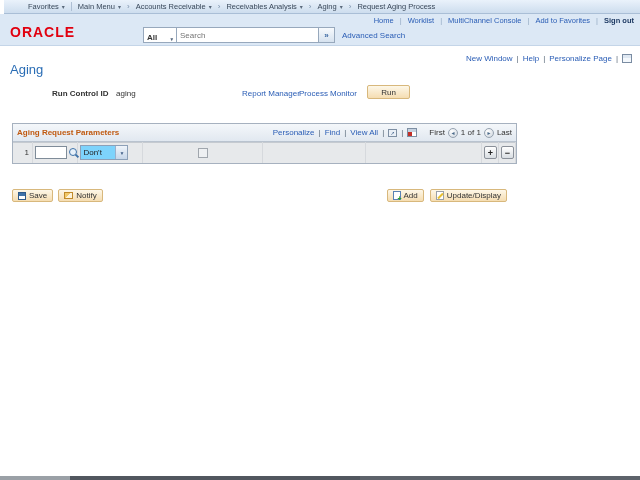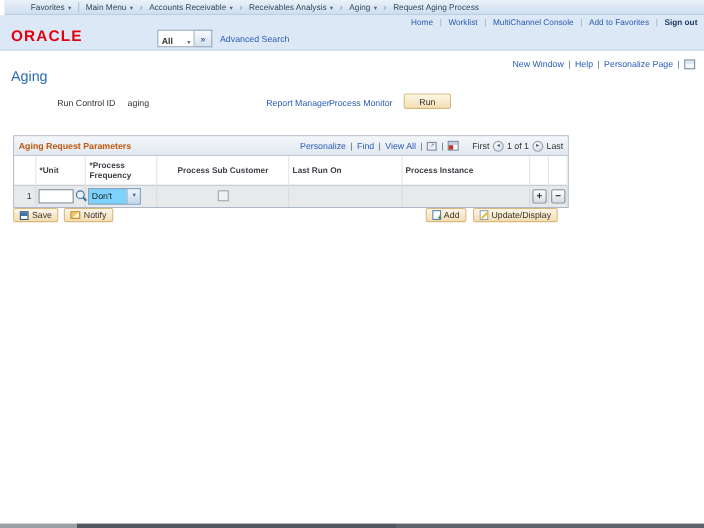--- a/index.html
+++ b/index.html
@@ -37,21 +37,21 @@
   .adv{margin-left:7px}
   
   .pagelinks{position:absolute;top:54px;right:8px;display:flex;gap:4px;align-items:center}
   .pl-sep{color:#5a6a7a}
   .copyurl{width:10px;height:9px;border:1px solid #7a8ca2;
     background:linear-gradient(#dfe8f2 0 3px,#f4f8fc 3px);display:flex;
     align-items:center;justify-content:center;font-size:5px;color:#4a6a90;cursor:pointer}
   
   .title{position:absolute;left:10px;top:62px;font-size:13px;color:#2a6db5}
   .runrow{position:absolute;top:87px;left:0;width:640px;height:14px}
-  .rclabel{position:absolute;left:52px;top:2px;font-weight:normal}
+  .rclabel{position:absolute;left:52px;top:2px;font-weight:bold}
   .rcvalue{position:absolute;left:116px;top:2px}
   .rm{position:absolute;left:242px;top:2px}
   .pm{position:absolute;left:299px;top:2px}
   .btn{background:linear-gradient(#fdf7e8,#f5ddb2);border:1px solid #d8b87c;
     border-radius:2px;color:#333;display:inline-flex;align-items:center;
     justify-content:center;gap:3px;font-size:8px;font-family:inherit;cursor:pointer}
   .runbtn{position:absolute;left:367px;top:-2px;width:43px;height:14px}
   
   .grid{position:absolute;left:12px;top:123px;width:505px;border:1px solid #a6b1bf;background:#fff}
   .gtitle{height:18px;background:linear-gradient(#f4f7fa,#e1e8f0);display:flex;
@@ -159,20 +159,21 @@
   <a class="signout">Sign out</a>
 </div>
 
 <div class="logo">ORACLE</div>
 
 <div class="search">
   <span class="scope">
     <span>All</span>
     <span class="arr">▾</span>
   </span>
+  <input class="sinput" placeholder="Search" style="">
   <span class="go">»</span>
   <a class="lnk adv">Advanced Search</a>
 </div>
 
 <div class="pagelinks">
   <a class="lnk">New Window</a>
   <span class="pl-sep">|</span>
   <a class="lnk">Help</a>
   <span class="pl-sep">|</span>
   <a class="lnk">Personalize Page</a>
@@ -217,30 +218,20 @@
       <col style="width:17px">
         <col style="width:40px">
         <col style="width:57px">
       <col style="width:105px">
         <col style="width:90px">
         <col style="width:102px">
       <col style="width:15px">
         <col style="width:15px">
     </colgroup>
     <tbody>
-        <tr>
-      <th></th>
-      <th>*Unit</th>
-      <th>*Process Frequency</th>
-      <th class="ctr">Process Sub Customer</th>
-      <th>Last Run On</th>
-      <th>Process Instance</th>
-      <th></th>
-      <th></th>
-    </tr>
     <tr>
       <td class="rownum">1</td>
       <td>
         <span class="unitcell">
           <input class="uinput" value="USCSP" style="">
           <span class="mag"></span>
         </span>
       </td>
       <td>
         <span class="sel">

